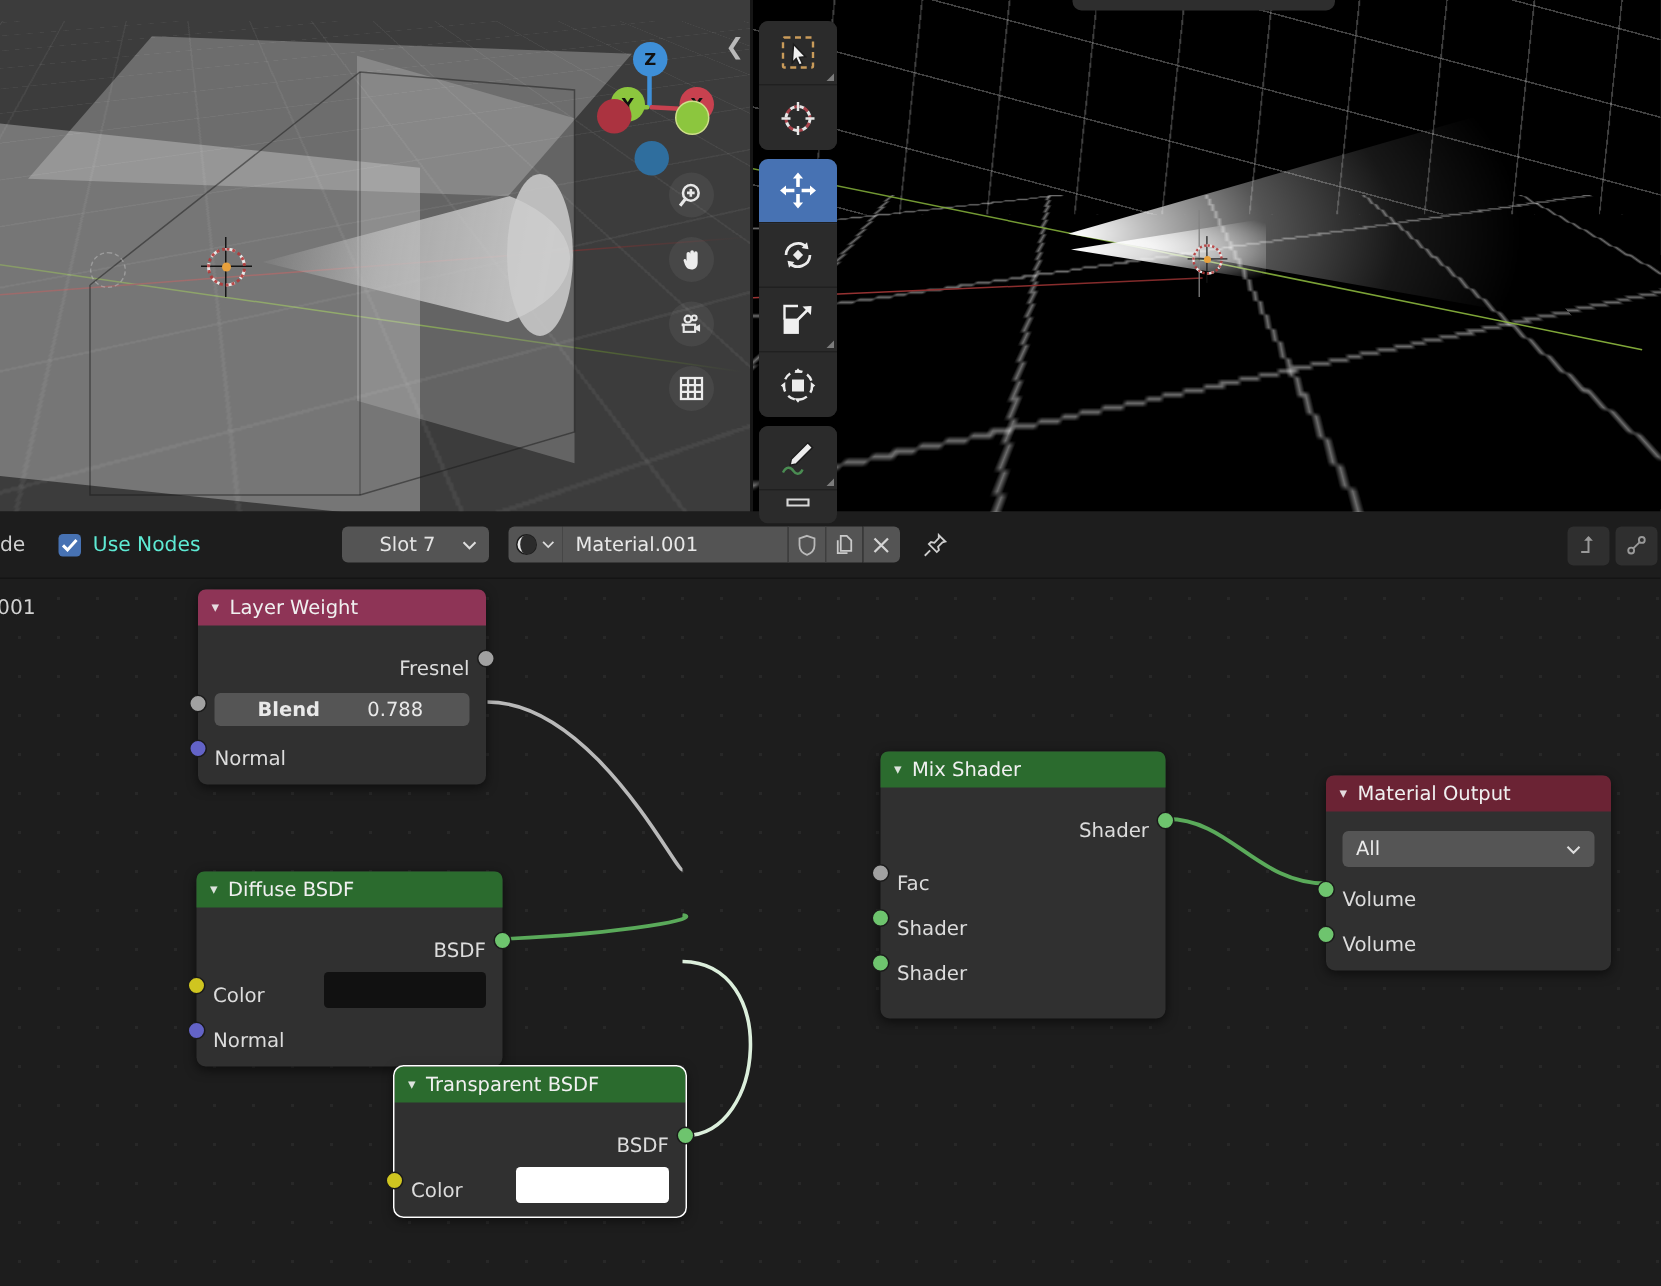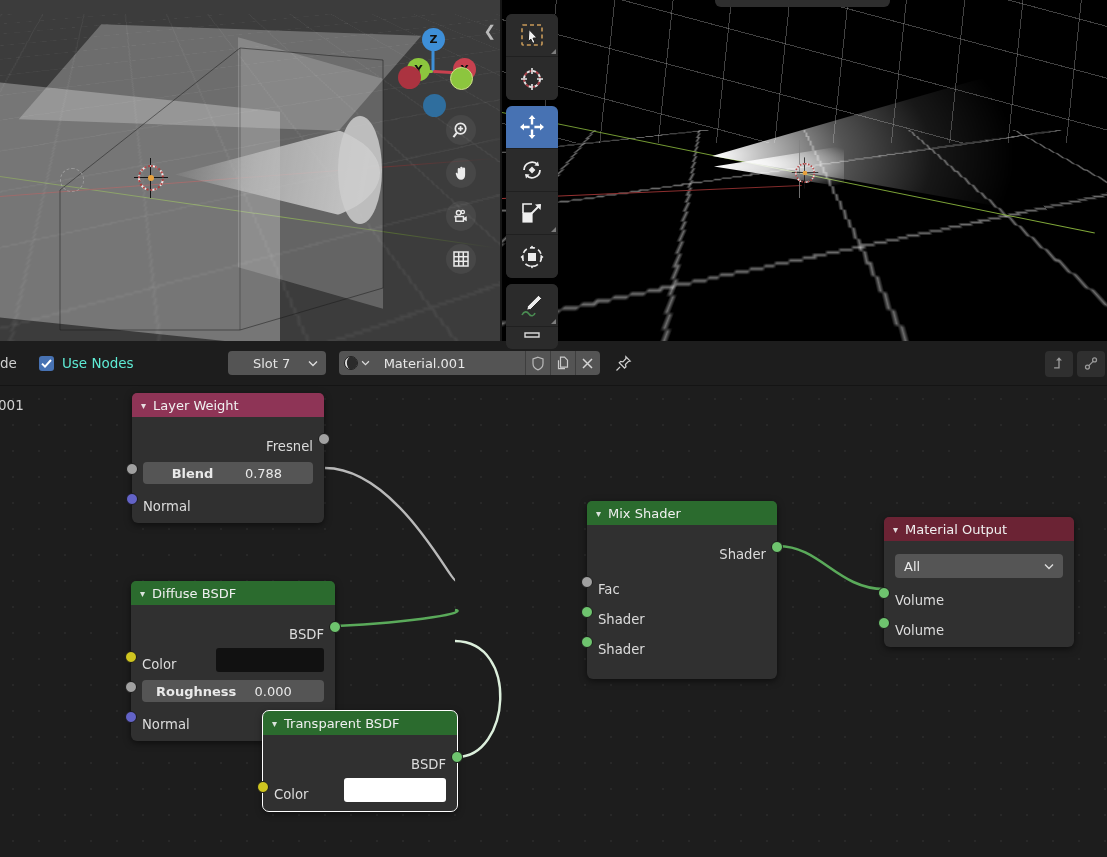--- a/index.html
+++ b/index.html
@@ -503,27 +503,20 @@
       <div class="node-body">
         <div class="row out">
           <span class="lbl">BSDF</span>
           <span class="sock out" style="top:9px; background:#6ec46e;"></span>
         </div>
         <div class="row" style="gap:14px">
           <span class="sock in" style="top:9px; background:#cfc520;"></span>
           <span class="lbl" style="width:60px">Color</span>
           <div class="swatch" style="flex:1; background:#111111;"></div>
         </div>
-        <div class="row field-row">
-          <span class="sock in" style="top:9px; background:#a1a1a1;"></span>
-          <div class="field">
-            <span class="fname">Roughness</span>
-            <span class="fval">0.000</span>
-          </div>
-        </div>
         <div class="row">
           <span class="sock in" style="top:9px; background:#6363c7;"></span>
           <span class="lbl">Normal</span>
         </div>
       </div>
     </div>
 
     <div class="node selected" style="left:263px; top:325px; width:194px;">
       <div class="node-head" style="background:#2b6b2e;">
         <span class="chev">▾</span>

